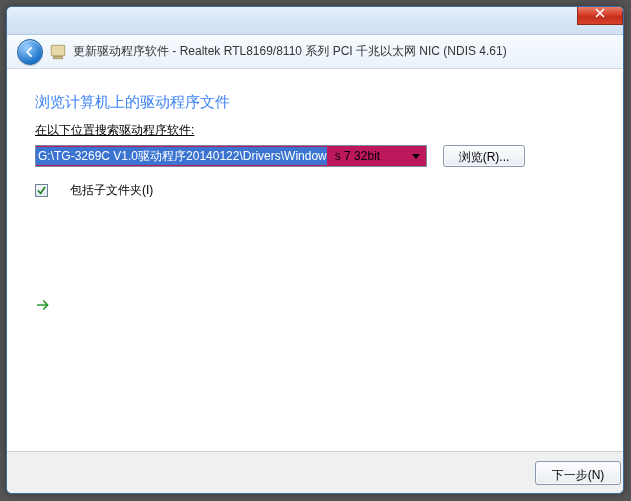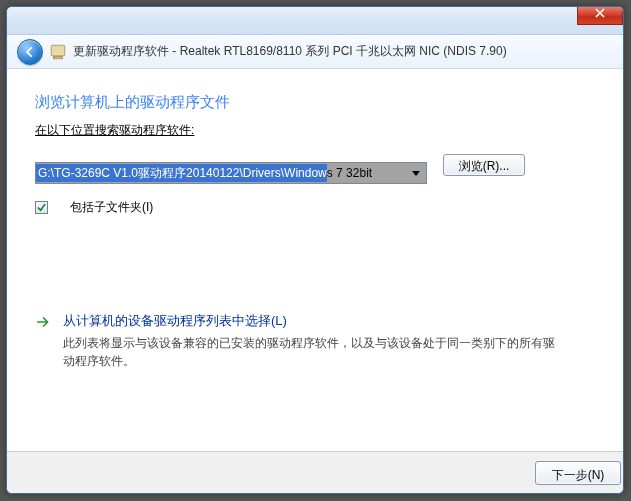--- a/index.html
+++ b/index.html
@@ -103,37 +103,36 @@
     display: flex;
     gap: 16px;
     align-items: center;
     margin-bottom: 14px;
   }
   .path-combo {
     position: relative;
     width: 392px;
     height: 22px;
     border: 1px solid #7a8aa0;
-    background: #a3a3a3;
-    display: flex;
-    align-items: center;
-    font-size: 12px;
-    margin-top: 17px;
+    background: #be185d;
+    display: flex;
+    align-items: center;
+    font-size: 12px;
   }
   .path-highlight {
     background: #3a74d0;
     color: #fff;
     padding: 1px 0 1px 2px;
     height: 18px;
     line-height: 16px;
     white-space: nowrap;
     overflow: hidden;
   }
   .path-rest {
-    padding: 1px 0;
+    padding: 1px 8px;
     height: 18px;
     line-height: 16px;
     color: #000;
     white-space: nowrap;
   }
   .combo-arrow {
     position: absolute;
     right: 2px;
     width: 16px; height: 18px;
     display: flex; align-items: center; justify-content: center;
@@ -228,21 +227,21 @@
       <svg viewBox="0 0 24 24">
           <path d="M14 5 L7 12 L14 19" fill="none" stroke="#fff" stroke-width="3" stroke-linecap="round" stroke-linejoin="round"></path>
         </svg>
     </div>
     <div class="app-icon">
       <svg viewBox="0 0 24 24" width="18" height="18">
           <rect x="3" y="3" width="18" height="14" rx="1" fill="#e8d9a8" stroke="#a08a50"></rect>
           <rect x="6" y="18" width="12" height="3" fill="#c8b880" stroke="#a08a50"></rect>
         </svg>
     </div>
-    <div class="nav-title">更新驱动程序软件 - Realtek RTL8169/8110 系列 PCI 千兆以太网 NIC (NDIS 7.90)</div>
+    <div class="nav-title">更新驱动程序软件 - Realtek RTL8169/8110 系列 PCI 千兆以太网 NIC (NDIS 4.61)</div>
   </div>
 
   <div class="content">
     <div class="heading">浏览计算机上的驱动程序文件</div>
 
     <div class="label-row">在以下位置搜索驱动程序软件:</div>
 
     <div class="path-row">
       <div class="path-combo">
         <span class="path-highlight">G:\TG-3269C V1.0驱动程序20140122\Drivers\Window</span>
@@ -266,24 +265,20 @@
       </div>
       <span>包括子文件夹(I)</span>
     </div>
 
     <div class="option-block">
       <div class="arrow-icon">
         <svg viewBox="0 0 24 24" width="16" height="16">
             <path d="M4 12 H18 M13 6 L19 12 L13 18" fill="none" stroke="#2a9a2a" stroke-width="2.5" stroke-linecap="round" stroke-linejoin="round"></path>
           </svg>
       </div>
-      <div>
-        <div class="option-title">从计算机的设备驱动程序列表中选择(L)</div>
-        <div class="option-desc">此列表将显示与该设备兼容的已安装的驱动程序软件，以及与该设备处于同一类别下的所有驱动程序软件。</div>
-      </div>
     </div>
   </div>
 
   <div class="footer">
     <div class="footer-btn">
       <span>下一步(N)</span>
     </div>
   </div>
 
 </div>

